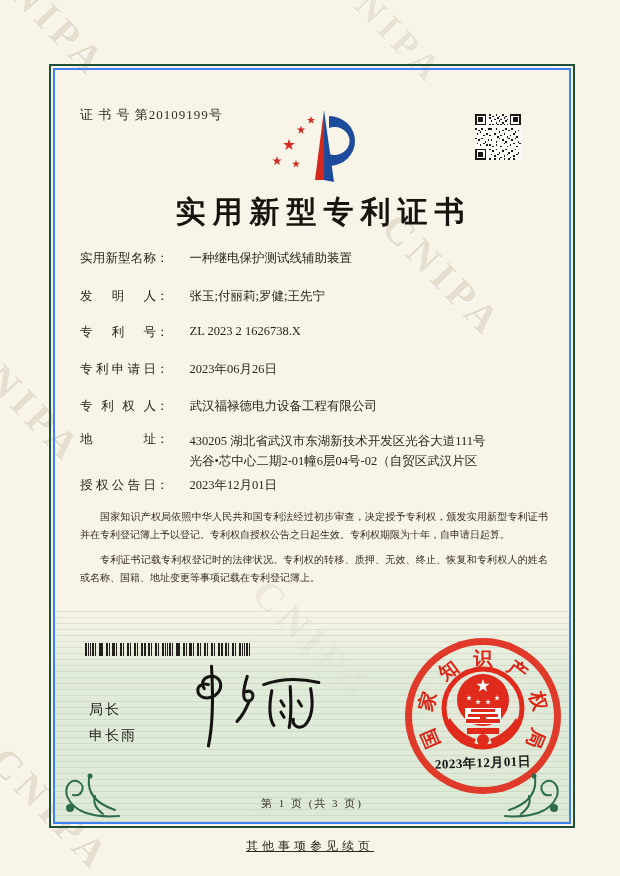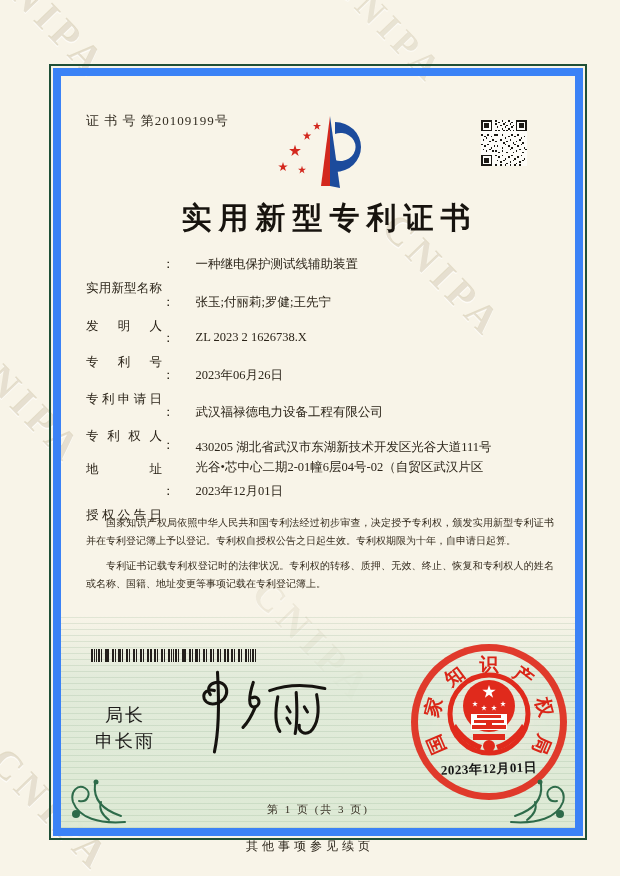--- a/index.html
+++ b/index.html
@@ -4,71 +4,71 @@
 <style>
   html,body{margin:0;padding:0;}
   body{width:620px;height:876px;background:#f8f4e8;font-family:"Liberation Serif",serif;position:relative;overflow:hidden;}
   .stage{position:absolute;inset:0;overflow:hidden;}
 
   
   .wm{position:absolute;font-family:"Liberation Serif",serif;font-weight:bold;font-size:40px;letter-spacing:6px;
       color:rgba(186,170,132,.34);text-shadow:1px 1px 0 rgba(255,255,255,.65);transform:rotate(46deg);z-index:1;white-space:nowrap;}
 
   
-  .cert{position:absolute;left:53px;top:68px;width:514px;height:752px;border:8px solid #3b82f6;
+  .cert{position:absolute;left:53px;top:68px;width:514px;height:752px;border:2px solid #3b82f6;
         outline:2px solid #1e4f37;outline-offset:2px;z-index:2;background:transparent;}
   .greenzone{position:absolute;left:0;right:0;bottom:0;height:212px;z-index:0;
       background:
         repeating-linear-gradient(0deg, rgba(106,150,110,0.16) 0px, rgba(106,150,110,0.16) 1px, transparent 1px, transparent 6px),
         linear-gradient(to bottom, rgba(226,236,221,0) 0%, rgba(221,233,215,0.82) 30%, rgba(220,233,212,0.95) 100%);}
   .cert > .content{position:absolute;inset:0;z-index:1;}
 
   .certno{position:absolute;left:25px;top:36px;font-size:13px;letter-spacing:1px;color:#332d22;}
   .logo{position:absolute;left:212px;top:36px;}
   .qr{position:absolute;left:420px;top:44px;}
   .title{position:absolute;left:0;right:0;top:122px;text-align:center;font-size:30px;font-weight:bold;
          letter-spacing:7px;color:#17130e;padding-left:23px;}
 
   .frow{position:absolute;left:25px;right:20px;font-size:12.5px;color:#2b2419;}
-  .flabel{display:inline-block;width:76px;text-align:justify;text-align-last:justify;vertical-align:top;margin-top:24px;}
+  .flabel{display:inline-block;width:76px;text-align:justify;text-align-last:justify;vertical-align:top;}
   .fcolon{vertical-align:top;}
   .fvalue{margin-left:21px;vertical-align:top;display:inline-block;}
   .addrval{width:340px;line-height:20px;}
   .pair2{position:absolute;left:265px;top:0;}
   .pair2 .flabel{width:64px;}
 
   .legal{position:absolute;left:25px;top:438px;width:468px;font-size:10px;line-height:1.84;
          text-align:justify;color:#352c1e;}
   .legal p{margin:0 0 6px;text-indent:2em;}
 
   .barcode{position:absolute;left:30px;top:573px;width:166px;height:13px;
       background:
         repeating-linear-gradient(90deg,#23201c 0 2px,transparent 2px 3px,#23201c 3px 4px,transparent 4px 7px),
         repeating-linear-gradient(90deg,transparent 0 5px,#23201c 5px 6px,transparent 6px 11px);}
 
   .officer{position:absolute;left:34px;top:626px;font-family:"Liberation Sans",sans-serif;
-           font-size:18px;color:#1d1c1a;letter-spacing:2px;line-height:26px;text-align:center;}
+           font-size:14px;color:#1d1c1a;letter-spacing:2px;line-height:26px;}
   .sig{position:absolute;left:128px;top:588px;}
 
   .seal{position:absolute;left:350px;top:568px;width:156px;height:156px;border-radius:50%;
         border:7px solid rgba(224,42,28,.92);box-sizing:border-box;
         background:radial-gradient(circle at 50% 50%, rgba(255,230,225,.25), rgba(255,255,255,0) 70%);}
   .sealchar{position:absolute;left:50%;top:50%;font-size:19px;font-weight:bold;color:#da2517;
             transform:translate(-50%,-50%) rotate(var(--a)) translateY(-57px);}
   .sealemblem{position:absolute;left:50%;top:46%;transform:translate(-50%,-50%);}
   .sealdate{position:absolute;left:0;right:0;bottom:15px;text-align:center;font-size:13px;color:#141414;
             letter-spacing:.5px;transform:rotate(-2deg);font-weight:bold;}
 
   .flourish{position:absolute;bottom:4px;}
   .flourish.left{left:4px;}
   .flourish.right{right:4px;transform:scaleX(-1);}
   .pageno{position:absolute;left:0;right:0;bottom:11px;text-align:center;font-size:11px;color:#3a3327;letter-spacing:2px;}
 
   .footnote{position:absolute;left:0;right:0;top:838px;text-align:center;font-size:12px;letter-spacing:4px;
-            color:#2e281d;z-index:2;}
+            color:#2e281d;z-index:2;text-decoration:underline;}
 </style>
 </head>
 <body>
 
 <div class="stage">
 
   <div class="wm" style="left:-30px;top:-8px;">CNIPA</div>
   <div class="wm" style="left:318px;top:6px;font-size:36px;opacity:.85;">CNIPA</div>
   <div class="wm" style="left:366px;top:252px;">CNIPA</div>
   <div class="wm" style="left:-54px;top:378px;">CNIPA</div>

